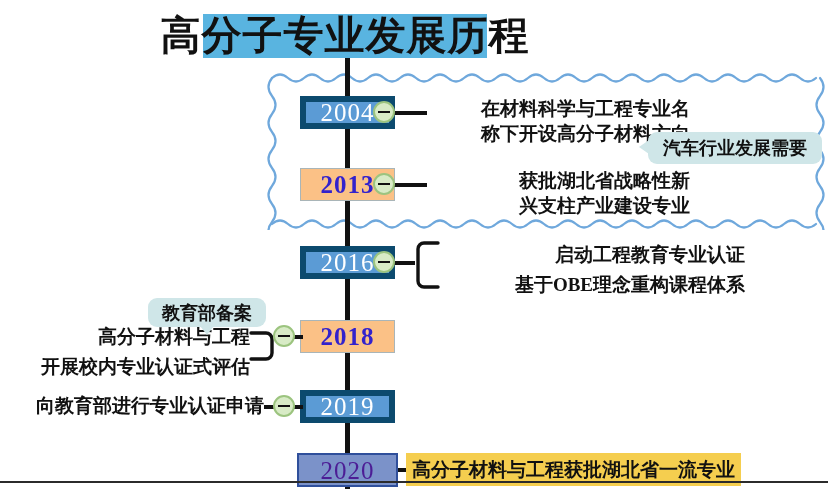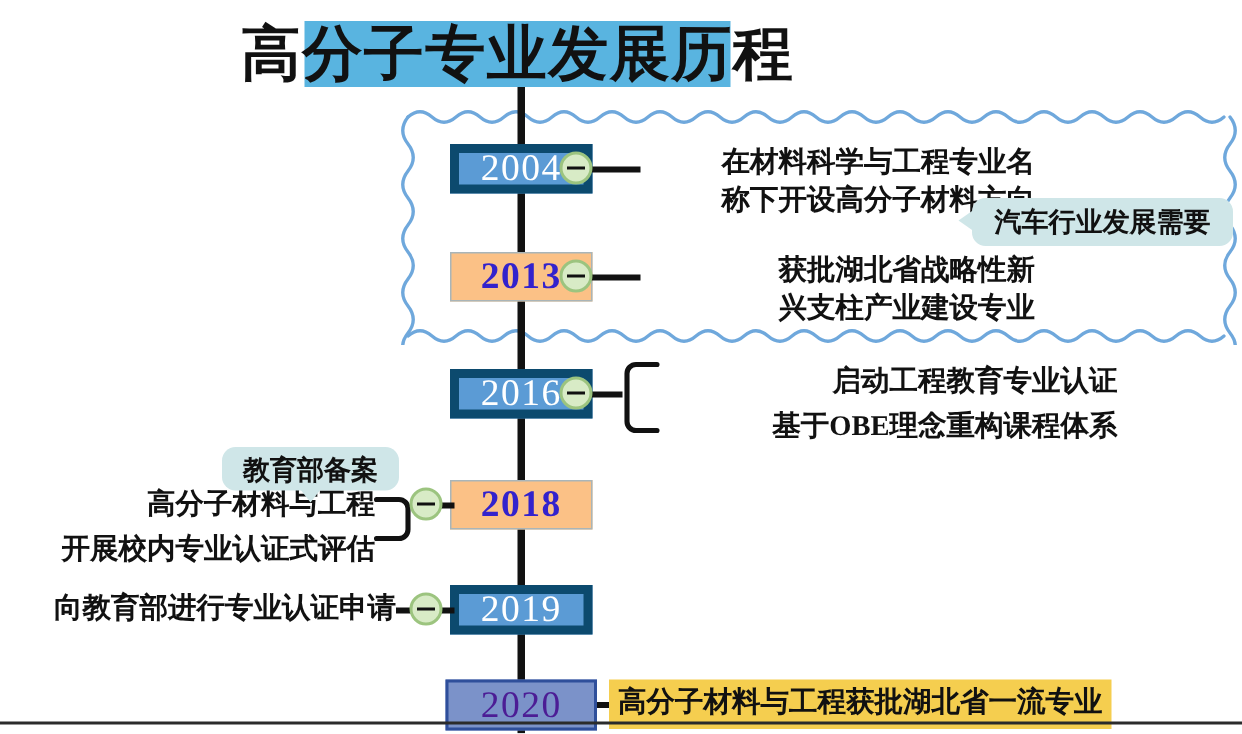--- a/index.html
+++ b/index.html
@@ -199,21 +199,20 @@
   #hl-2020 {
     position: absolute;
     left: 406px;
     top: 453px;
     height: 33px;
     padding: 0 6px;
     background: #f5ce4f;
     display: flex;
     align-items: center;
     z-index: 5;
-    font-family: Liberation Mono, monospace;
   }
   #hl-2020 .hl-text {
     font-size: 19px;
     font-weight: 700;
     color: #111111;
     line-height: 1;
     white-space: nowrap;
   }
 
   

